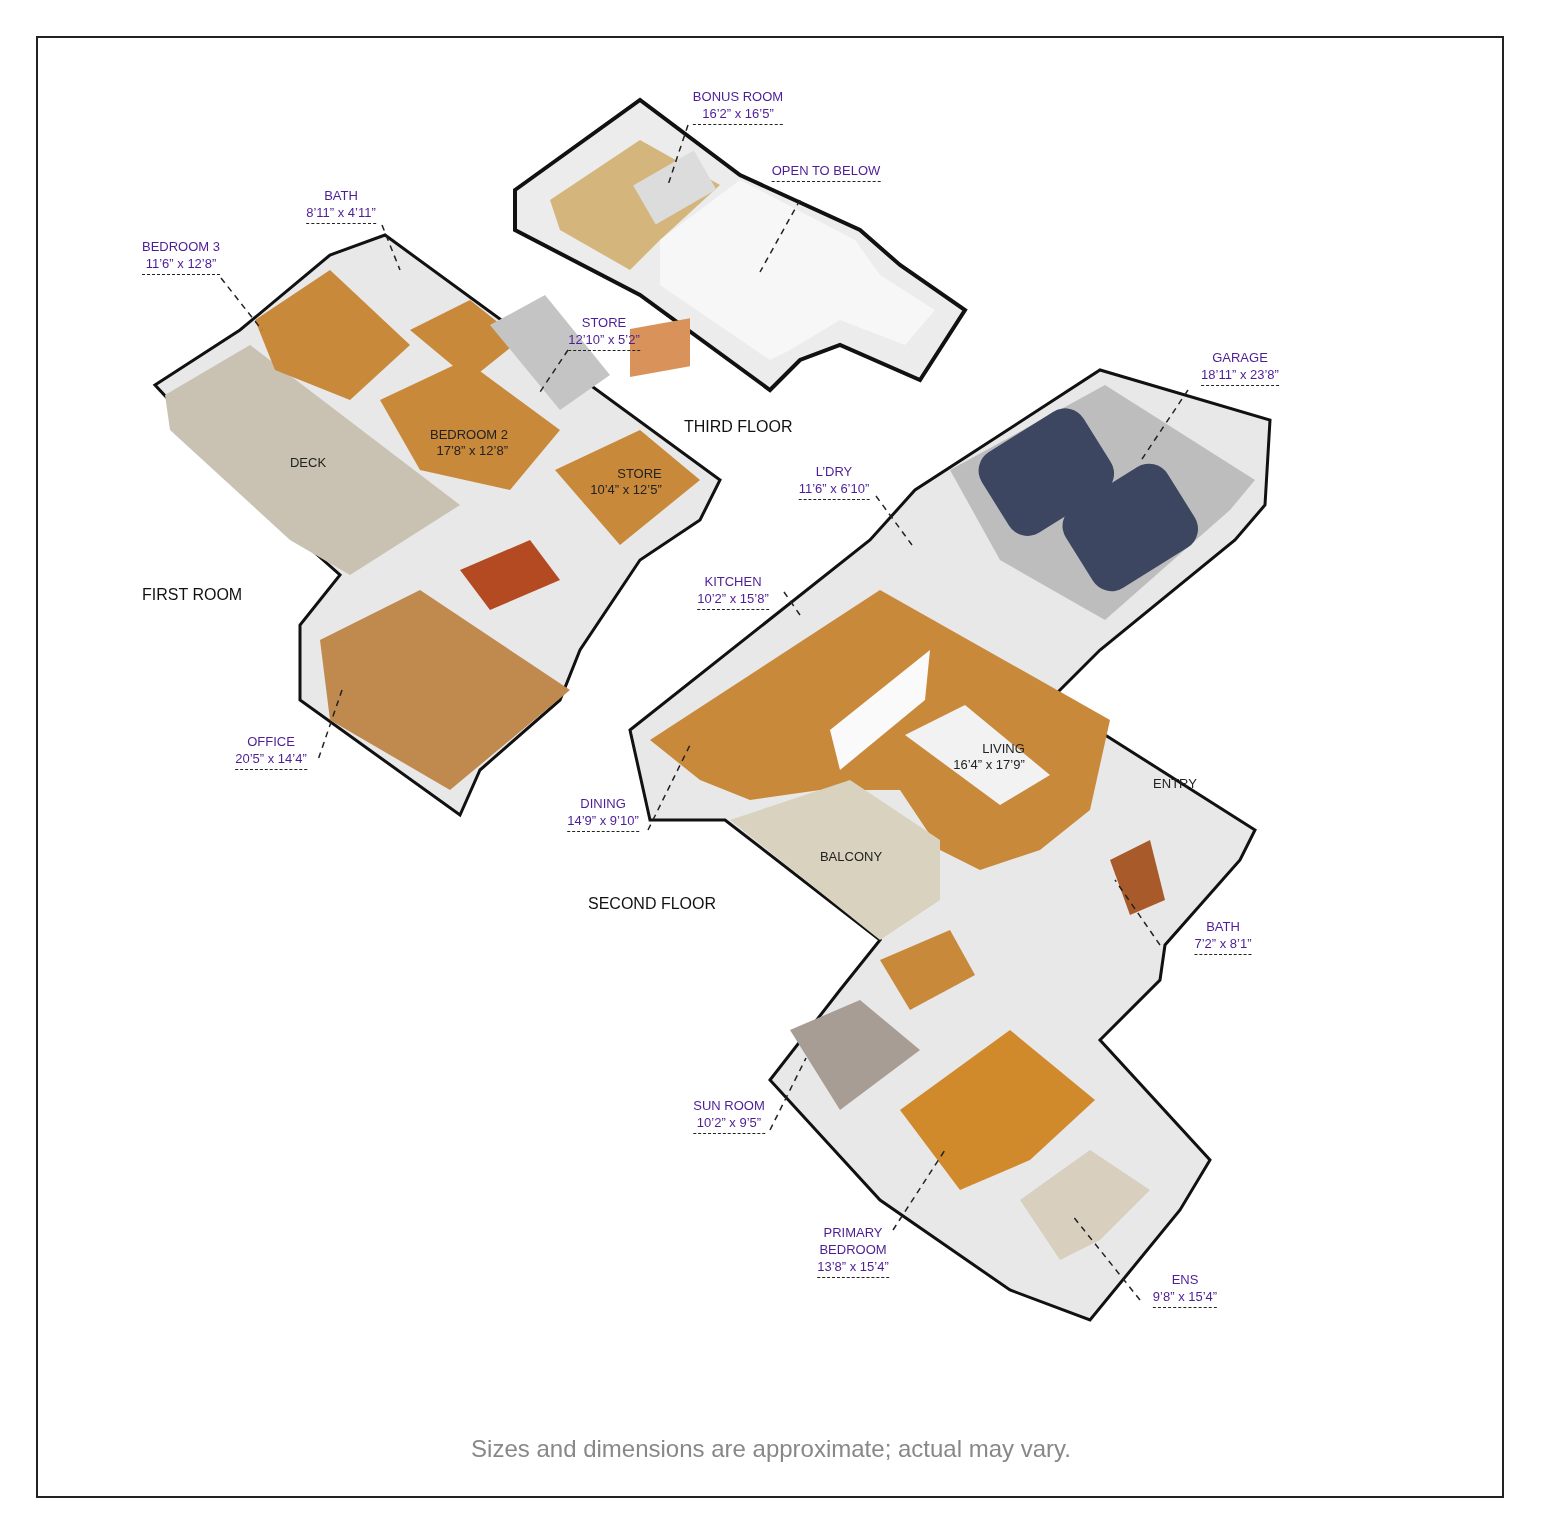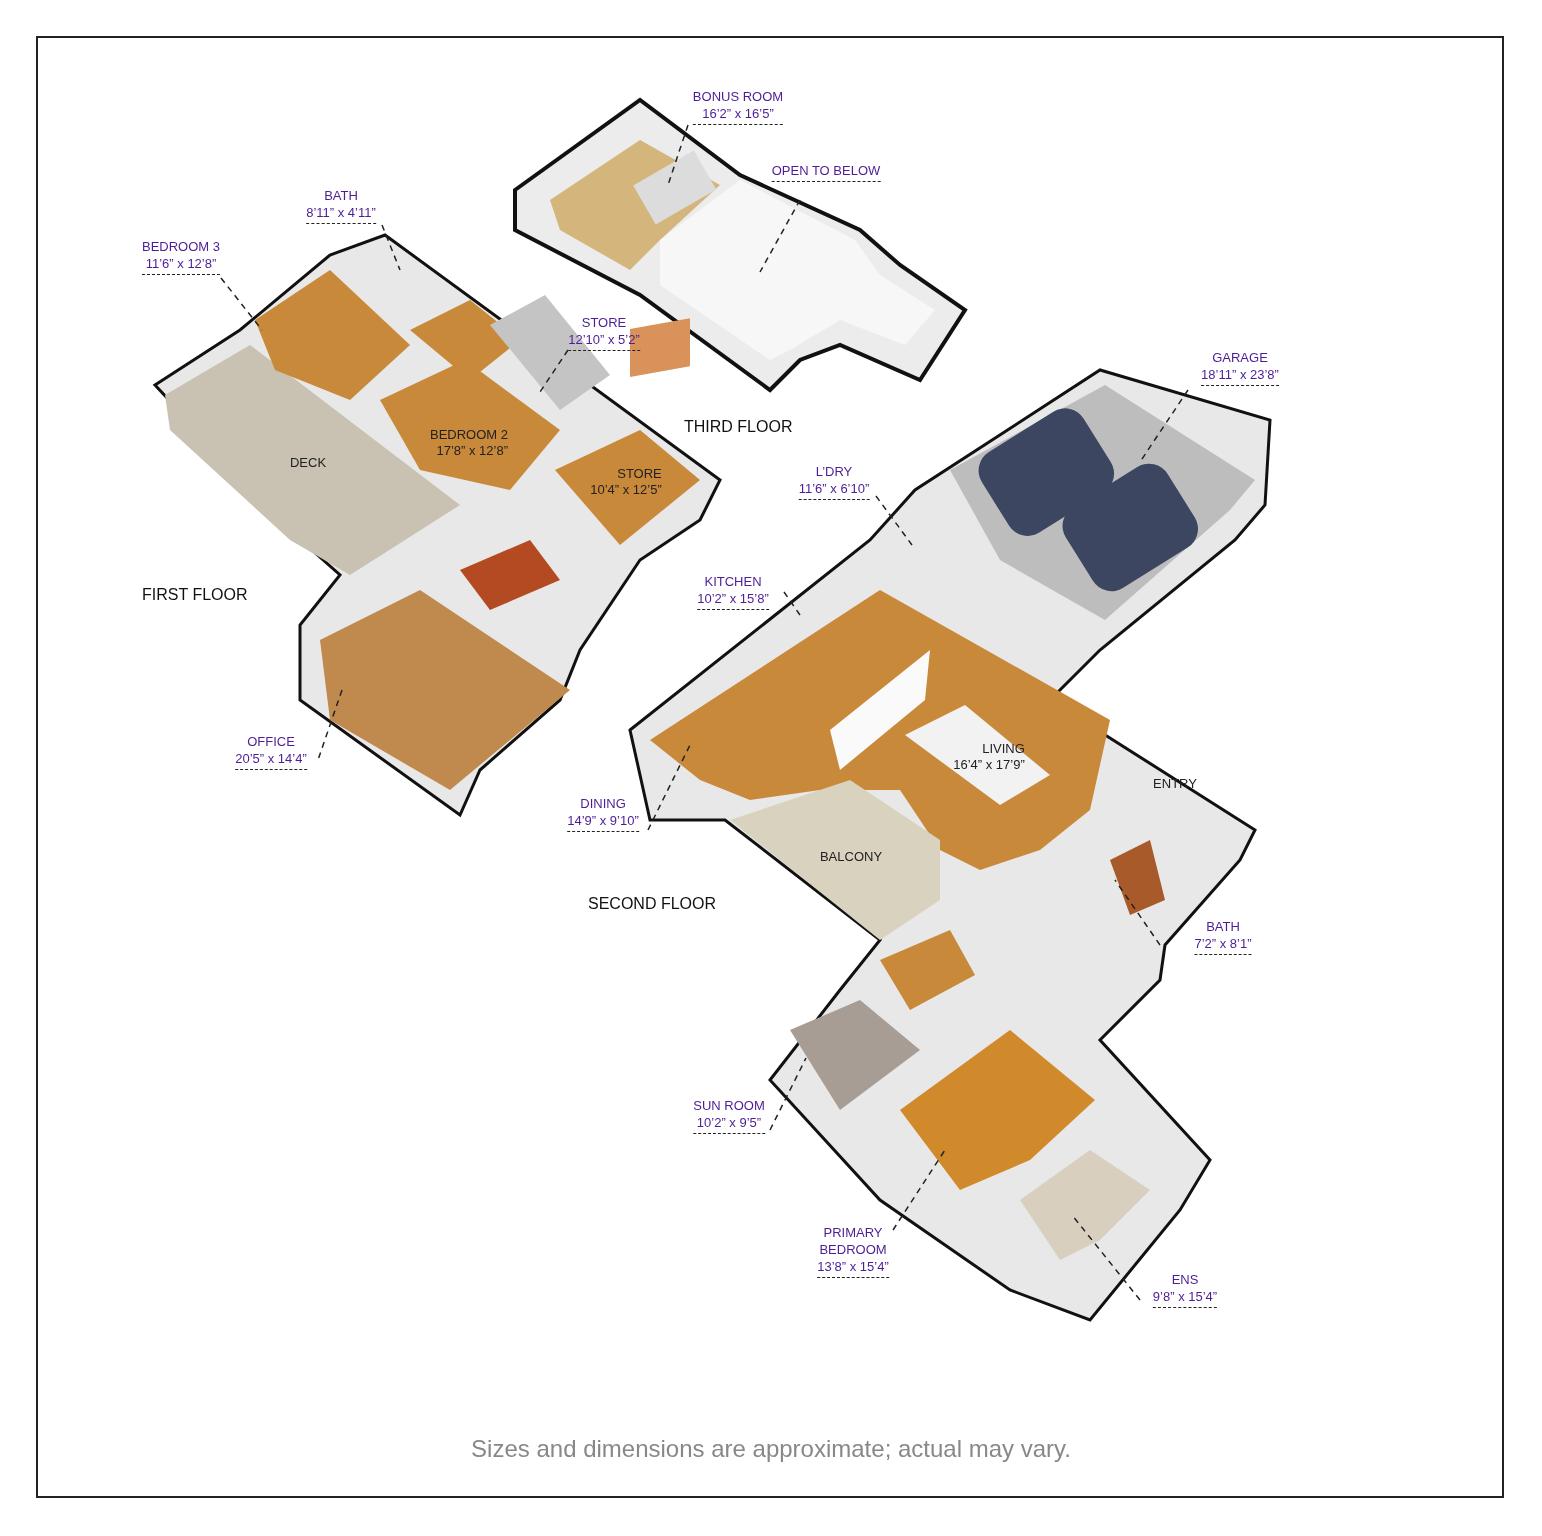--- a/index.html
+++ b/index.html
@@ -49,21 +49,21 @@
     <polygon points="905,735 965,705 1050,775 1000,805" fill="#f2f2f2"></polygon>
     <polygon points="730,820 850,780 940,840 940,900 880,940" fill="#d8d2bf"></polygon>
     <polygon points="880,960 950,930 975,975 910,1010" fill="#c8893a"></polygon>
     <polygon points="790,1030 860,1000 920,1050 840,1110" fill="#a89d94"></polygon>
     <polygon points="900,1110 1010,1030 1095,1100 1030,1160 960,1190" fill="#d18a2b"></polygon>
     <polygon points="1020,1200 1090,1150 1150,1190 1100,1240 1060,1260" fill="#d8cfbf"></polygon>
     <polygon points="1110,860 1150,840 1165,900 1130,915" fill="#a85a2a"></polygon>
   </g>
 </svg>
 
-<div class="floor" style="left:142px;top:586px;">FIRST FLOOR</div>
+<div class="floor" style="left:142px;top:586px;">FIRST ROOM</div>
 <div class="floor" style="left:588px;top:895px;">SECOND FLOOR</div>
 <div class="floor" style="left:684px;top:418px;">THIRD FLOOR</div>
 
 <div class="lbl" style="left:738px;top:88px;">
   <span>BONUS ROOM</span>
   <span class="dim">16’2” x 16’5”</span>
 </div>
 <div class="lbl" style="left:826px;top:162px;">
   <span class="dim">OPEN TO BELOW</span>
 </div>

